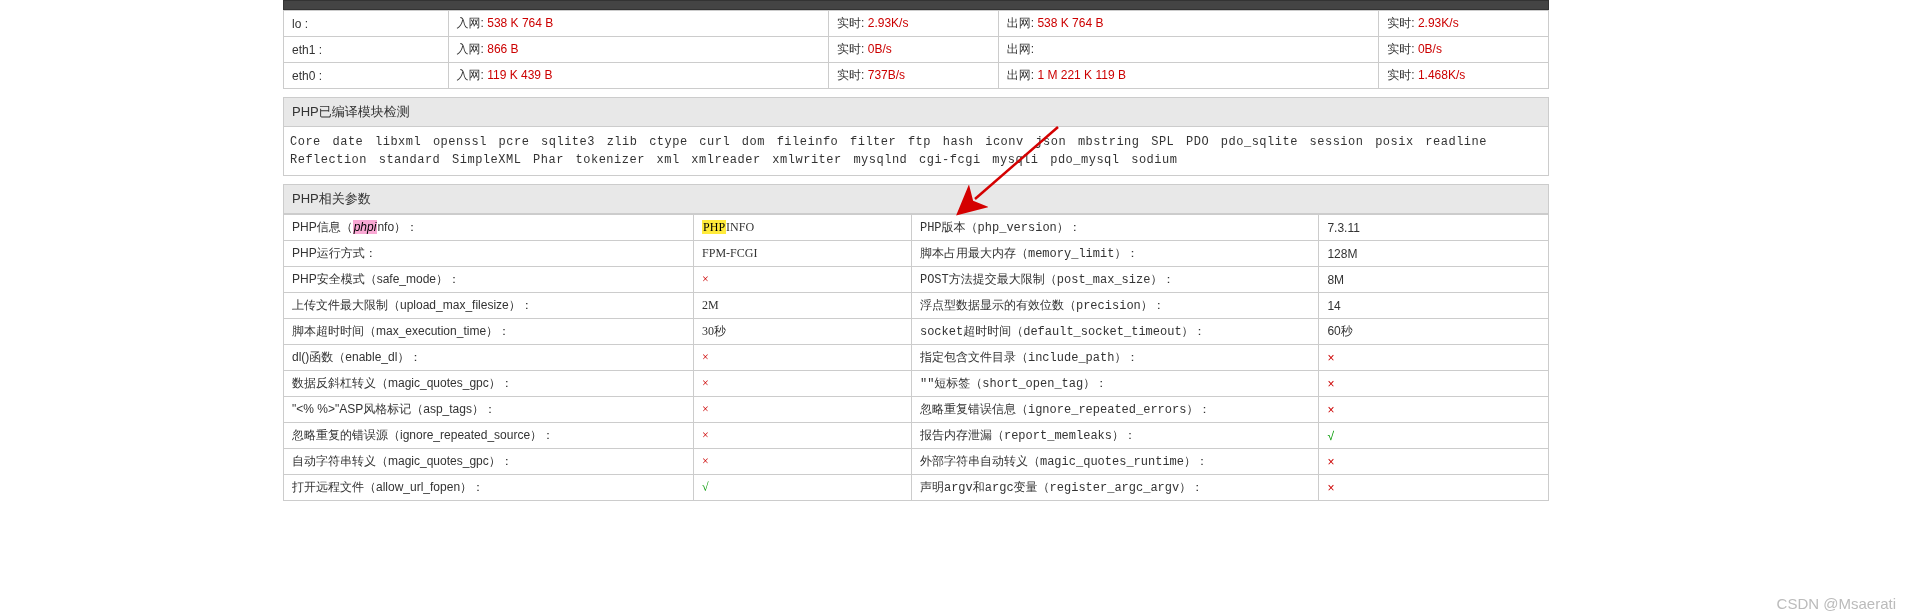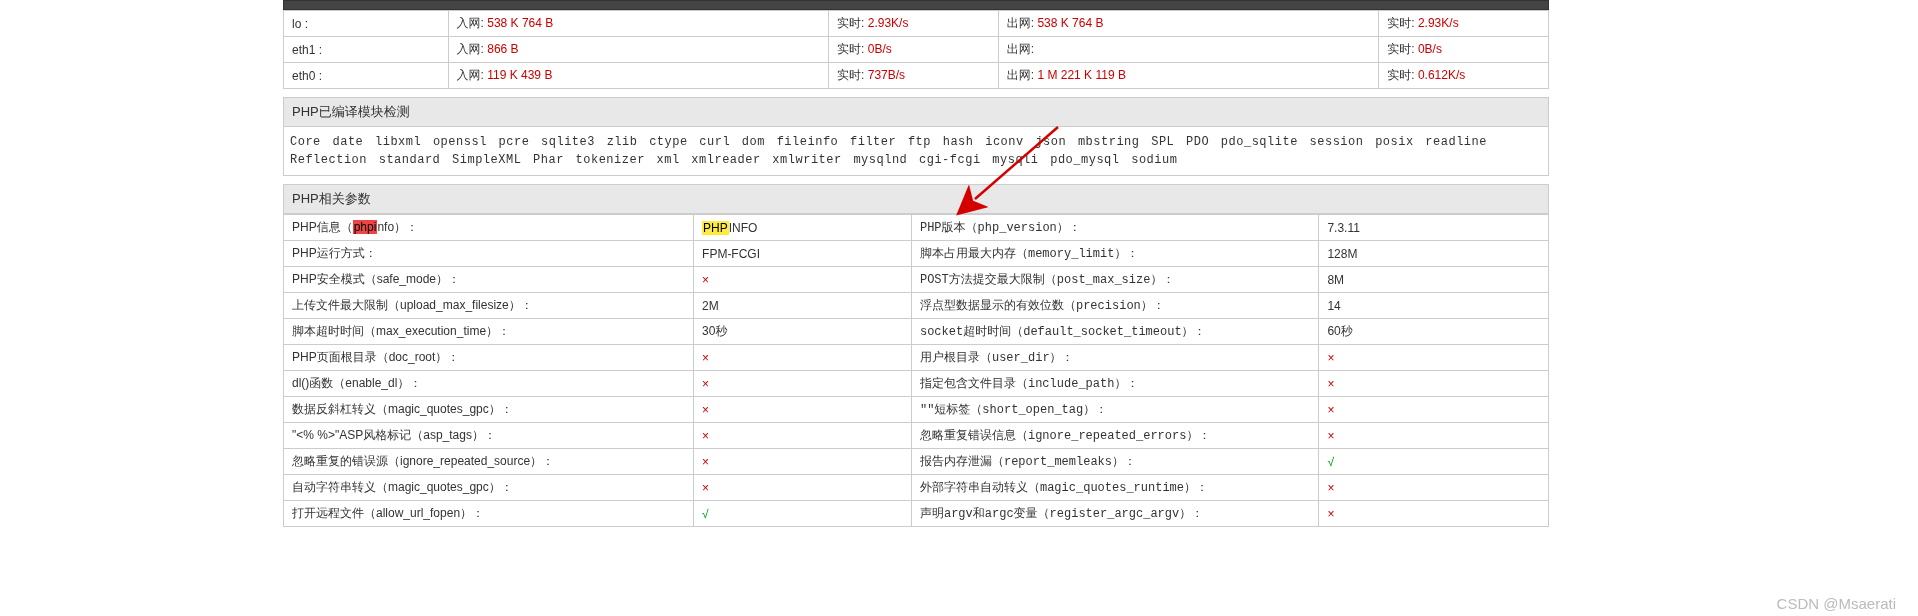--- a/index.html
+++ b/index.html
@@ -5,31 +5,31 @@
     * { margin: 0; padding: 0; box-sizing: border-box; }
     body { font-family: "Microsoft YaHei", Arial, sans-serif; font-size: 12px; color: #333; background: #fff; padding: 0; }
     .container { width: 1266px; margin-left: 283px; }
     table { width: 100%; border-collapse: collapse; background: #fff; }
     table, th, td { border: 1px solid #ccc; }
     td { padding: 4px 8px; height: 23px; vertical-align: middle; }
     .section-header { background: #e8e8e8; font-weight: normal; padding: 5px 8px; border: 1px solid #ccc; margin-top: 8px; font-size: 13px; }
     .modules-box { border: 1px solid #ccc; border-top: none; padding: 6px; font-family: "Courier New", monospace; letter-spacing: 0.5px; word-spacing: 4px; line-height: 1.5; }
     .red { color: #c00; }
     .green { color: #090; }
-    .hl-orange { background: #ef4444; color: #000; padding: 0 1px; }
+    .hl-orange { background: #f9a8d4; color: #000; padding: 0 1px; font-style: italic; }
     .hl-yellow { background: #ffeb3b; color: #000; padding: 0 1px; }
     .network-table td { font-size: 12px; }
     .network-table td:nth-child(1){width:128px;}
     .network-table td:nth-child(2){width:296px;margin-left:44px;}
     .network-table td:nth-child(3){width:132px;}
     .network-table td:nth-child(4){width:296px;}
     .network-table td:nth-child(5){width:132px;}
     .label-black { color: #333; }
     .php-table td:nth-child(1){width:318px;}
-    .php-table td:nth-child(2){width:169px;}
+    .php-table td:nth-child(2){width:169px;font-family:Liberation Serif, serif;}
     .php-table td:nth-child(3){width:316px;font-family:Liberation Mono, monospace;}
     .php-table td:nth-child(4){width:178px;}
     .watermark { position: fixed; right: 22px; bottom: 4px; color: #bbb; font-size: 15px; }
     .arrow-svg { position: absolute; left: 0; top: 0; pointer-events: none; }
     .wrapper { position: relative; }
     .truncated-header { background: #444; color: #fff; padding: 3px 8px; border: 1px solid #333; font-size: 12px; height: 10px; overflow: hidden; }
   </style>
 </head>
 <body>
 
@@ -52,21 +52,21 @@
             <td><span class="label-black">入网: </span><span class="red">866 B</span></td>
             <td><span class="label-black">实时: </span><span class="red">0B/s</span></td>
             <td><span class="label-black">出网: </span><span class="red"></span></td>
             <td><span class="label-black">实时: </span><span class="red">0B/s</span></td>
           </tr>
           <tr>
             <td>eth0 :</td>
             <td><span class="label-black">入网: </span><span class="red">119 K 439 B</span></td>
             <td><span class="label-black">实时: </span><span class="red">737B/s</span></td>
             <td><span class="label-black">出网: </span><span class="red">1 M 221 K 119 B</span></td>
-            <td><span class="label-black">实时: </span><span class="red">0.612K/s</span></td>
+            <td><span class="label-black">实时: </span><span class="red">1.468K/s</span></td>
           </tr>
         </tbody>
   </table>
 
   <div class="section-header">PHP已编译模块检测</div>
   <div class="modules-box">Core  date  libxml  openssl  pcre  sqlite3  zlib  ctype  curl  dom  fileinfo  filter  ftp  hash  iconv  json  mbstring  SPL  PDO  pdo_sqlite  session  posix  readline  Reflection  standard  SimpleXML  Phar  tokenizer  xml  xmlreader  xmlwriter  mysqlnd  cgi-fcgi  mysqli  pdo_mysql  sodium</div>
 
   <div class="section-header">PHP相关参数</div>
   <table class="php-table">
     <tbody id="php-body">
@@ -92,26 +92,20 @@
             <td>上传文件最大限制（upload_max_filesize）：</td>
             <td class="">2M</td>
             <td>浮点型数据显示的有效位数（precision）：</td>
             <td class="">14</td>
           </tr>
           <tr>
             <td>脚本超时时间（max_execution_time）：</td>
             <td class="">30秒</td>
             <td>socket超时时间（default_socket_timeout）：</td>
             <td class="">60秒</td>
-          </tr>
-          <tr>
-            <td>PHP页面根目录（doc_root）：</td>
-            <td class="red">×</td>
-            <td>用户根目录（user_dir）：</td>
-            <td class="red">×</td>
           </tr>
           <tr>
             <td>dl()函数（enable_dl）：</td>
             <td class="red">×</td>
             <td>指定包含文件目录（include_path）：</td>
             <td class="red">×</td>
           </tr>
           <tr>
             <td>数据反斜杠转义（magic_quotes_gpc）：</td>
             <td class="red">×</td>

